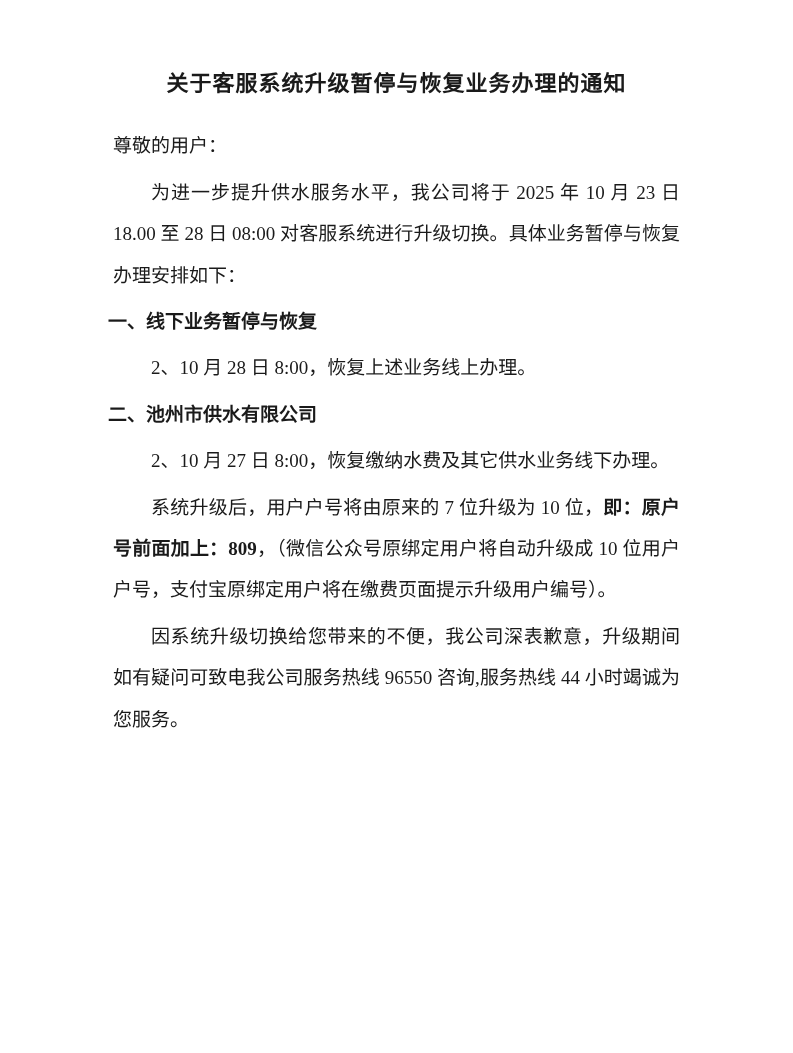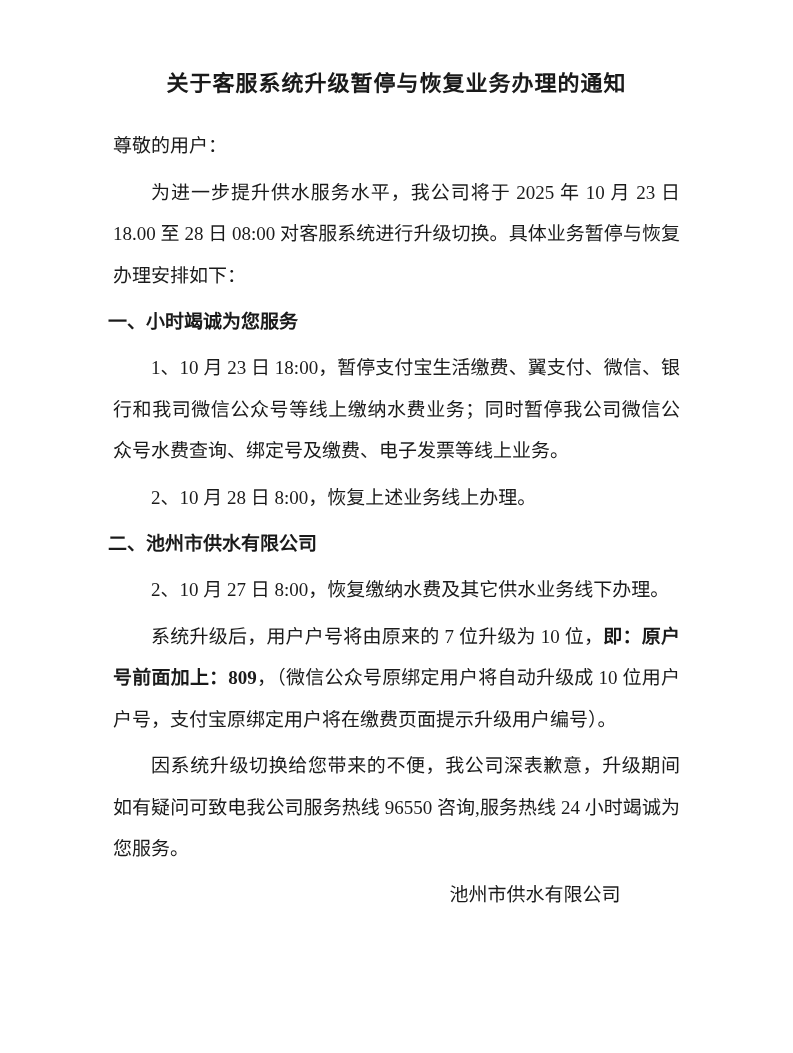--- a/index.html
+++ b/index.html
@@ -57,33 +57,31 @@
 <body>
 
 <div class="page">
 
   <h1 class="doc-title">关于客服系统升级暂停与恢复业务办理的通知</h1>
 
   <p class="para">尊敬的用户：</p>
 
   <p class="para indent">为进一步提升供水服务水平，我公司将于 2025 年 10 月 23 日 18.00 至 28 日 08:00 对客服系统进行升级切换。具体业务暂停与恢复办理安排如下：</p>
 
-  <p class="para section-heading">一、小时竭诚为您服务</p>
+  <p class="para section-heading">一、线下业务暂停与恢复</p>
 
-  <p class="para indent">1、10 月 23 日 18:00，暂停支付宝生活缴费、翼支付、微信、银行和我司微信公众号等线上缴纳水费业务；同时暂停我公司微信公众号水费查询、绑定号及缴费、电子发票等线上业务。</p>
 
   <p class="para indent">2、10 月 28 日 8:00，恢复上述业务线上办理。</p>
 
   <p class="para section-heading">二、池州市供水有限公司</p>
 
 
   <p class="para indent">2、10 月 27 日 8:00，恢复缴纳水费及其它供水业务线下办理。</p>
 
   <p class="para indent"><span>系统升级后，用户户号将由原来的 7 位升级为 10 位，</span><span class="bold-seg">即：原户号前面加上：809</span><span>，（微信公众号原绑定用户将自动升级成 10 位用户户号，支付宝原绑定用户将在缴费页面提示升级用户编号）。</span></p>
 
-  <p class="para indent">因系统升级切换给您带来的不便，我公司深表歉意，升级期间如有疑问可致电我公司服务热线 96550 咨询,服务热线 24 小时竭诚为您服务。</p>
+  <p class="para indent">因系统升级切换给您带来的不便，我公司深表歉意，升级期间如有疑问可致电我公司服务热线 96550 咨询,服务热线 44 小时竭诚为您服务。</p>
 
 
   <div class="signature-block">
-    <p class="signature-line">池州市供水有限公司</p>
   </div>
 
 </div>
 
 </body></html>

